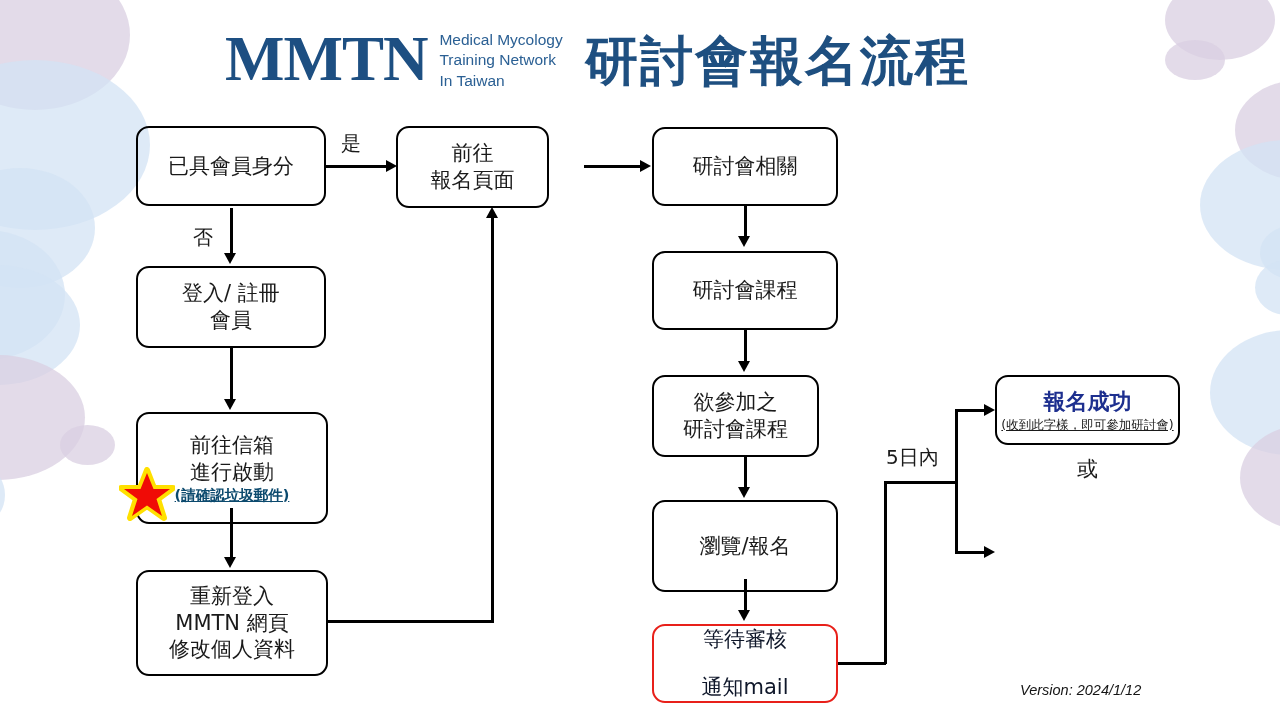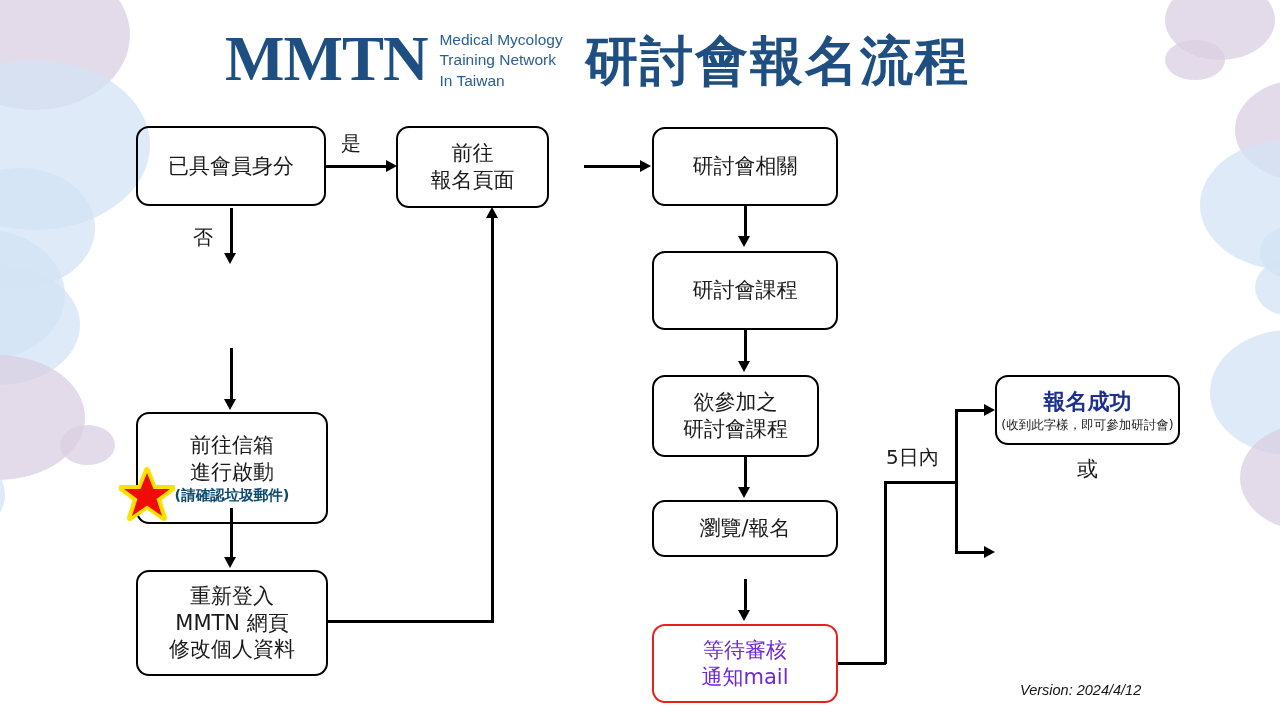--- a/index.html
+++ b/index.html
@@ -78,26 +78,27 @@
     flex-direction: column;
     align-items: center;
     justify-content: center;
     text-align: center;
     color: #1a1a1a;
     font-size: 21px;
     line-height: 1.28;
     font-family: "DejaVu Sans", "Liberation Sans", sans-serif;
   }
   .node .ln { display: block; white-space: nowrap; }
-  .node.red-node { border-color: #e8201a; color: #6d28d9; }
+  .node.red-node { border-color: #e8201a; color: #0f172a; justify-content: space-between; }
   .node .note {
     font-size: 12.5px;
     line-height: 1.2;
     margin-top: 1px;
     white-space: nowrap;
+    text-decoration: underline;
   }
   .node .note.red-note {
     color: #0c4a6e;
     font-weight: bold;
     font-size: 14.5px;
   }
   .node .headline-blue {
     color: #1d2f8f;
     font-weight: bold;
     font-size: 22px;
@@ -188,20 +189,24 @@
         <span>In Taiwan</span>
       </div>
     </div>
     <div id="page-title">研討會報名流程</div>
   </div>
 
   <div class="node" style="left:136px; top:126px; width:190px; height:80px;">
     <span class="ln">已具會員身分</span>
   </div>
 
+  <div class="node" style="left:136px; top:266px; width:190px; height:82px;">
+    <span class="ln">登入/ 註冊</span>
+    <span class="ln">會員</span>
+  </div>
 
   <div class="node" style="left:136px; top:412px; width:192px; height:112px;">
     <span class="ln">前往信箱</span>
     <span class="ln">進行啟動</span>
     <span class="note red-note">(請確認垃圾郵件)</span>
   </div>
 
   <div class="node" style="left:136px; top:570px; width:192px; height:106px;">
     <span class="ln">重新登入</span>
     <span class="ln">MMTN 網頁</span>
@@ -219,21 +224,21 @@
 
   <div class="node" style="left:652px; top:251px; width:186px; height:79px;">
     <span class="ln">研討會課程</span>
   </div>
 
   <div class="node" style="left:652px; top:375px; width:167px; height:82px;">
     <span class="ln">欲參加之</span>
     <span class="ln">研討會課程</span>
   </div>
 
-  <div class="node" style="left:652px; top:500px; width:186px; height:57px;text-align:right;">
+  <div class="node" style="left:652px; top:500px; width:186px; height:92px;text-align:right;">
     <span class="ln">瀏覽/報名</span>
   </div>
 
   <div class="node red-node" style="left:652px; top:624px; width:186px; height:79px;">
     <span class="ln">等待審核</span>
     <span class="ln">通知mail</span>
   </div>
 
   <div class="node" style="left:995px; top:375px; width:185px; height:70px;">
     <span class="headline-blue">報名成功</span>
@@ -286,15 +291,15 @@
   <div class="arrow right" style="left:984px; top:546px;"></div>
   <div class="edge-label" style="left:886px; top:444px;text-align:right;">5日內</div>
 
   <div id="star-marker">
     <svg viewBox="0 0 56 54" width="56" height="54" aria-hidden="true">
       <polygon points="28,3 35,21 54,21 39,32 45,51 28,39 11,51 17,32 2,21 21,21" fill="#ffe000" stroke="#ffe000" stroke-width="6" stroke-linejoin="round"></polygon>
       <polygon points="28,6 34.5,22 51,22 37.5,32 43,49 28,38.5 13,49 18.5,32 5,22 21.5,22" fill="#f00b06"></polygon>
     </svg>
   </div>
 
-  <div id="version-note">Version: 2024/4/12</div>
+  <div id="version-note">Version: 2024/1/12</div>
 
 </div>
 
 </body></html>

